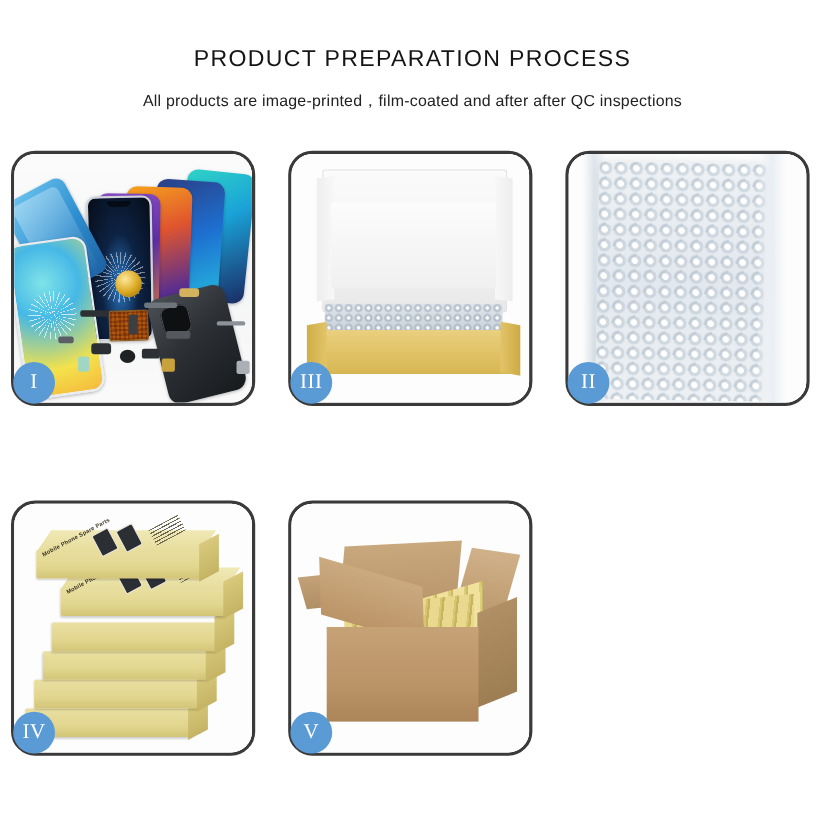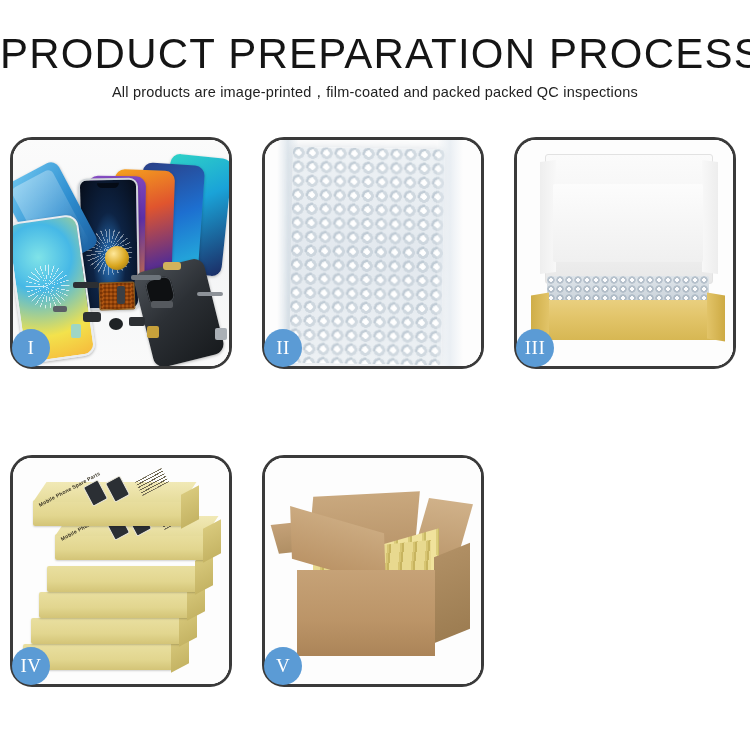--- a/index.html
+++ b/index.html
@@ -17,21 +17,21 @@
   }
 
   
   .header {
     width: 750px;
     padding-top: 34px;
     text-align: center;
     user-select: none;
   }
   .page-title {
-    font-size: 42px;
+    font-size: 21px;
     letter-spacing: 1.2px;
     font-weight: 400;
     color: #151515;
     line-height: 40px;
     white-space: nowrap;
   }
   .page-subtitle {
     font-size: 14.5px;
     font-weight: 400;
     color: #222222;
@@ -371,21 +371,21 @@
   .sc-shadow {
     position:absolute; left:18px; bottom:14px; width:170px; height:10px;
     background: radial-gradient(ellipse at center, rgba(0,0,0,.14), rgba(0,0,0,0) 70%);
   }
 </style>
 </head>
 <body>
 
 <div class="header">
   <div class="page-title">PRODUCT PREPARATION PROCESS</div>
-  <div class="page-subtitle">All products are image-printed，film-coated and packed packed QC inspections</div>
+  <div class="page-subtitle">All products are image-printed，film-coated and after after QC inspections</div>
 </div>
 
 <div class="panel-grid">
 
   <div class="panel">
     <div class="panel-inner">
       <div class="scene-parts">
         <div class="ph p5"></div>
         <div class="ph p4"></div>
         <div class="ph p3"></div>
@@ -409,39 +409,39 @@
         <div class="tiny t11"></div>
         <div class="tiny t12"></div>
         <div class="tiny t13"></div>
       </div>
     </div>
     <div class="badge">I</div>
   </div>
 
   <div class="panel">
     <div class="panel-inner">
-      <div class="scene-bubble">
-        <div class="bubble-edge"></div>
-        <div class="bubble-sheet"></div>
-        <div class="bubble-edge-r"></div>
-      </div>
-    </div>
-    <div class="badge">II</div>
-  </div>
-
-  <div class="panel">
-    <div class="panel-inner">
       <div class="scene-boxopen">
         <div class="wb-lid"></div>
         <div class="wb-foam"></div>
         <div class="wb-bubbles"></div>
         <div class="wb-base"></div>
       </div>
     </div>
     <div class="badge">III</div>
+  </div>
+
+  <div class="panel">
+    <div class="panel-inner">
+      <div class="scene-bubble">
+        <div class="bubble-edge"></div>
+        <div class="bubble-sheet"></div>
+        <div class="bubble-edge-r"></div>
+      </div>
+    </div>
+    <div class="badge">II</div>
   </div>
 
   <div class="panel">
     <div class="panel-inner">
       <div class="scene-stack">
         <div class="stack">
           <div class="sbox" style="left:6px;  top:172px;">
               <span class="side"></span>
             </div>
           <div class="sbox" style="left:14px; top:146px;">

